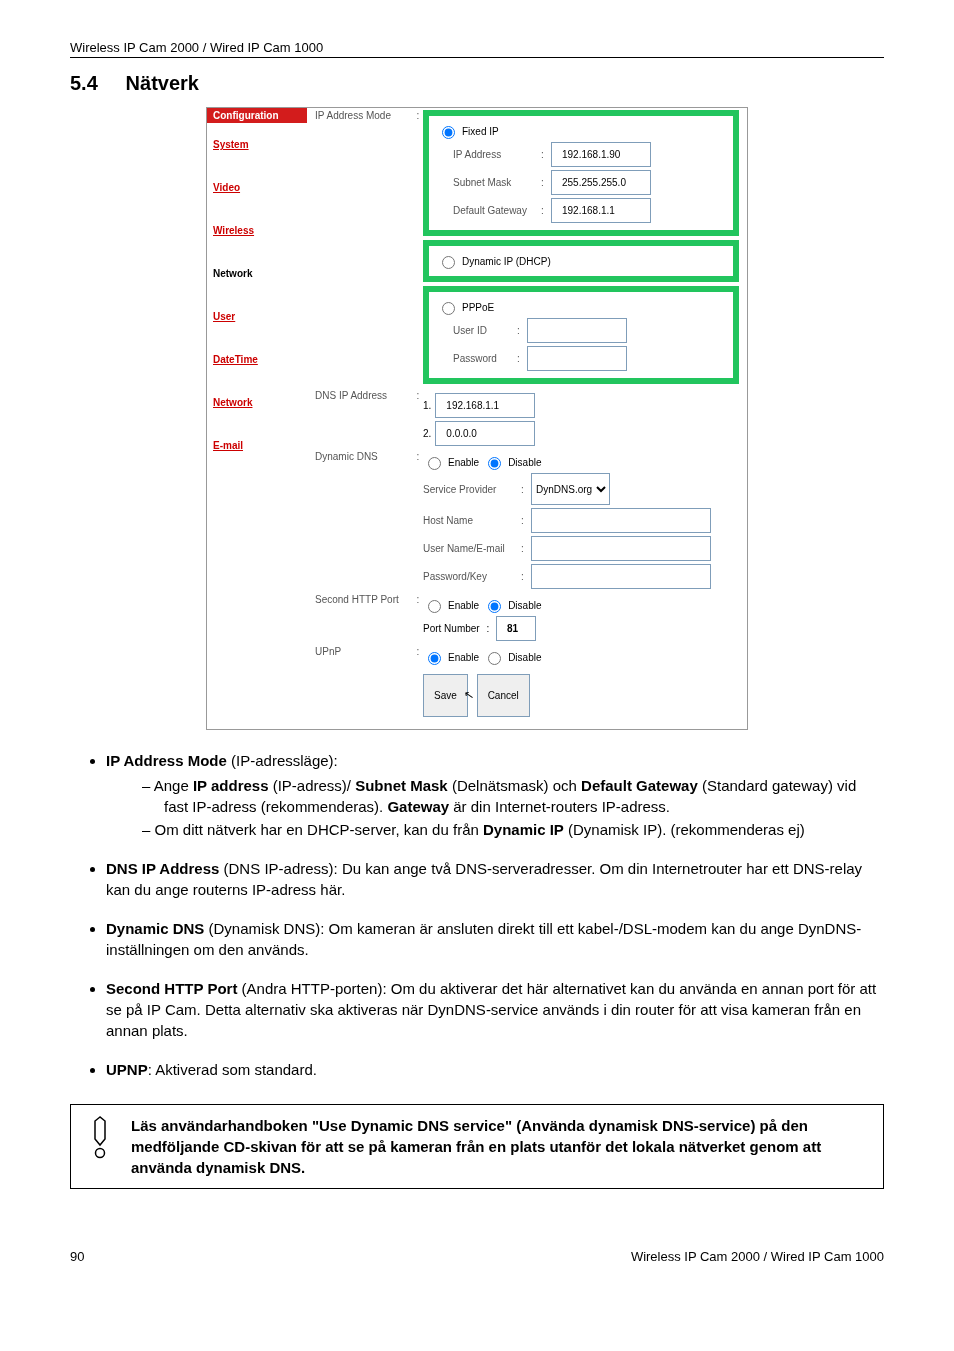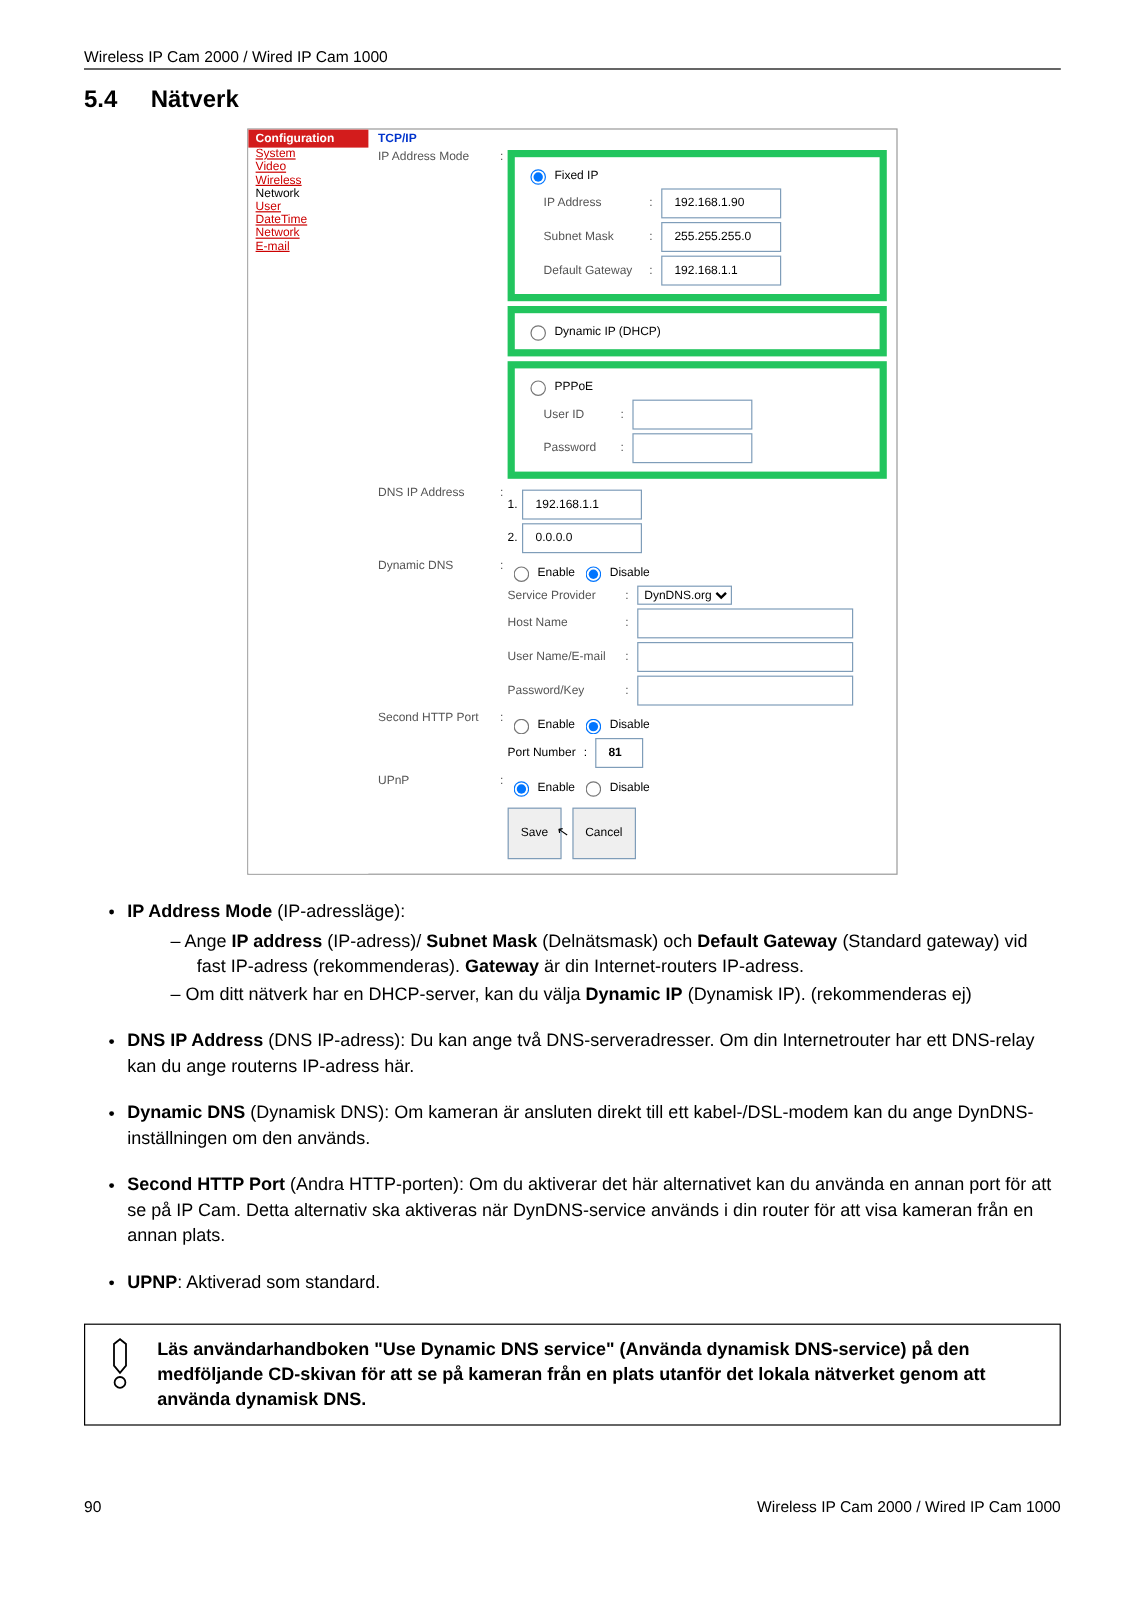--- a/index.html
+++ b/index.html
@@ -49,25 +49,25 @@
   }
   .cfg-sidebar .cfg-title {
     background: #d31c1c;
     color: #fff;
     font-weight: bold;
     padding: 2px 6px;
     font-size: 10px;
   }
   .cfg-sidebar a.cfg-link {
     display: block;
-    padding: 0 6px;
+    padding: 16px 6px;
     font-size: 10px;
     color: #c00;
     text-decoration: underline;
-    font-weight: normal;
+    font-weight: bold;
   }
   .cfg-sidebar a.cfg-link.active {
     color: #000;
     text-decoration: none;
   }
   .cfg-main {
     flex: 1;
     padding: 0 8px 10px 8px;
   }
   .cfg-main .tcp-title {
@@ -105,23 +105,22 @@
     height: 25px;
     font-size: 10px;
     padding: 0 10px;
     width: 100px;
     box-sizing: border-box;
   }
   .cfg-input.wide { width: 180px; }
   .cfg-select {
     border: 1px solid #7f9db9;
     font-size: 10px;
-    height: 16px;
+    height: 32px;
     background: #fff;
-    text-align: right;
   }
   .cfg-radio { vertical-align: middle; }
   .cfg-btn {
     border: 1px solid #7f9db9;
     background: #efefef;
     font-size: 10px;
     padding: 15px 10px;
     cursor: pointer;
   }
   .cursor {
@@ -193,21 +192,20 @@
       <a class="cfg-link">System</a>
       <a class="cfg-link">Video</a>
       <a class="cfg-link">Wireless</a>
       <a class="cfg-link active">Network</a>
       <a class="cfg-link">User</a>
       <a class="cfg-link">DateTime</a>
       <a class="cfg-link">Network</a>
       <a class="cfg-link">E-mail</a>
     </div>
     <div class="cfg-main">
-      <div class="tcp-title">TCP/IP</div>
 
       <div class="cfg-row">
         <div class="cfg-label">IP Address Mode</div>
         <div class="cfg-colon">:</div>
         <div class="cfg-content">
           <div class="cfg-box">
             <div class="cfg-subrow">
                 <input type="radio" class="cfg-radio" checked="" style="">
                 <span>Fixed IP</span>
               </div>
@@ -344,21 +342,21 @@
 
   <ul class="main-list">
     <li>
       <b>IP Address Mode</b>
       <span>(IP-adressläge):</span>
       <ul class="sub-list">
         <li>
           <span>Ange </span><b>IP address</b><span> (IP-adress)/ </span><b>Subnet Mask</b><span> (Delnätsmask) och </span><b>Default Gateway</b><span> (Standard gateway)  vid fast IP-adress (rekommenderas). </span><b>Gateway</b><span> är din Internet-routers IP-adress.</span>
         </li>
         <li>
-          <span>Om ditt nätverk har en DHCP-server, kan du välja </span><b>Dynamic IP</b><span> (Dynamisk IP). (rekommenderas ej)</span>
+          <span>Om ditt nätverk har en DHCP-server, kan du från </span><b>Dynamic IP</b><span> (Dynamisk IP). (rekommenderas ej)</span>
         </li>
       </ul>
     </li>
     <li>
       <b>DNS IP Address</b><span> (DNS IP-adress): Du kan ange två DNS-serveradresser. Om din Internetrouter har ett DNS-relay kan du ange routerns IP-adress här.</span>
     </li>
     <li>
       <b>Dynamic DNS</b><span> (Dynamisk DNS): Om kameran är ansluten direkt till ett kabel-/DSL-modem kan du ange DynDNS-inställningen om den används.</span>
     </li>
     <li>

